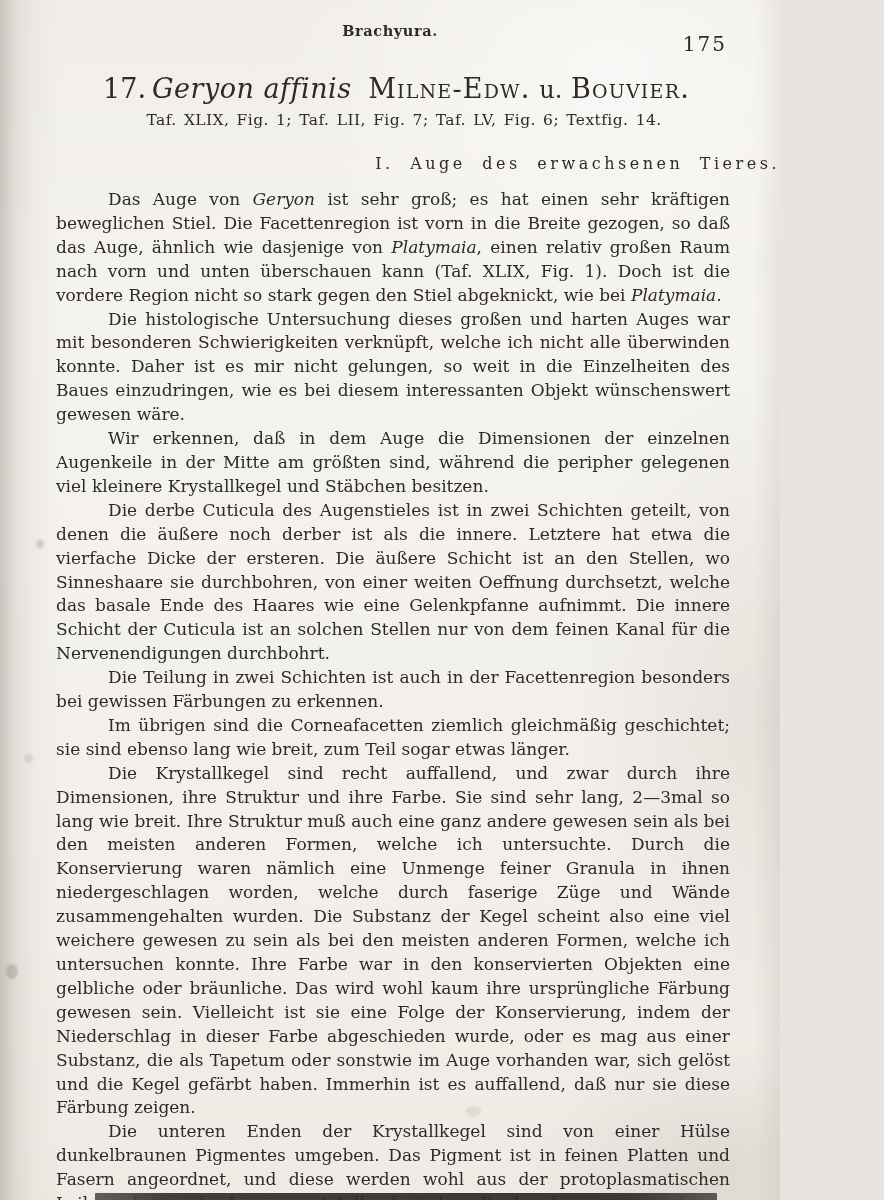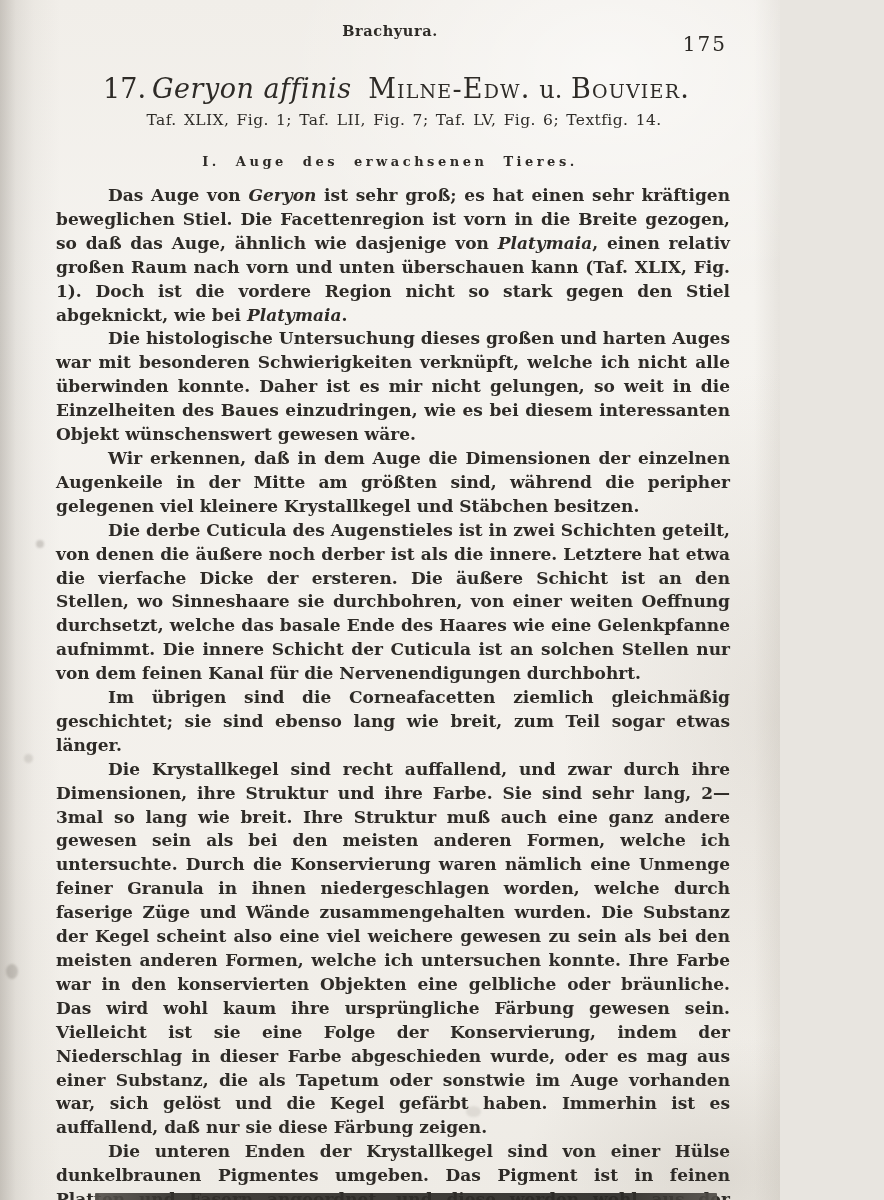--- a/index.html
+++ b/index.html
@@ -33,30 +33,30 @@
   }
   .t-num { margin-right:6px; }
   .t-species { font-style:italic; margin-right:8px; letter-spacing:.5px; }
   .t-auth { font-variant:small-caps; font-variant-caps:small-caps; letter-spacing:1.2px; }
   .t-conn { font-size:24px; }
   .figref {
     text-align:center; margin-top:7px;
     font-size:15.5px; letter-spacing:.4px; word-spacing:2px;padding-left:28px;
   }
   .section {
-    text-align:center; margin-top:25px;
-    font-size:13px; font-weight:bold;
+    text-align:right; margin-top:25px;
+    font-size:16px; font-weight:normal;
     letter-spacing:3.5px; word-spacing:8px;
   }
   .body {
     margin:15px 50px 0 56px;
     font-size:17px; line-height:23.9px;
     text-align:justify;
   }
-  .para { text-indent:52px;font-weight:bold; }
+  .para { text-indent:52px; }
   .para em { font-style:italic; }
   .speck {
     position:absolute; border-radius:50%;
     background:rgba(88,82,74,.45); filter:blur(1px);
   }
   .scan-edge-bar {
     position:absolute; left:95px; bottom:0; width:622px; height:7px;
     background:linear-gradient(90deg, #57534e, #33302c 12%, #2b2926 85%, #514d48);
     opacity:.92; border-radius:1px 1px 0 0;
   }
@@ -74,20 +74,21 @@
 
   <div class="figref">Taf. XLIX, Fig. 1; Taf. LII, Fig. 7; Taf. LV, Fig. 6; Textfig. 14.</div>
 
   <h2 class="section">I. Auge des erwachsenen Tieres.</h2>
 
   <div class="body">
       <p class="para"><span>Das Auge von </span><em>Geryon</em><span> ist sehr groß; es hat einen sehr kräftigen beweglichen Stiel.  Die Facettenregion ist vorn in die Breite gezogen, so daß das Auge, ähnlich wie dasjenige von </span><em>Platymaia</em><span>, einen relativ großen Raum nach vorn und unten überschauen kann (Taf. XLIX, Fig. 1).  Doch ist die vordere Region nicht so stark gegen den Stiel abgeknickt, wie bei </span><em>Platymaia</em><span>.</span></p>
       <p class="para"><span>Die histologische Untersuchung dieses großen und harten Auges war mit besonderen Schwierigkeiten verknüpft, welche ich nicht alle überwinden konnte.  Daher ist es mir nicht gelungen, so weit in die Einzelheiten des Baues einzudringen, wie es bei diesem interessanten Objekt wünschenswert gewesen wäre.</span></p>
       <p class="para"><span>Wir erkennen, daß in dem Auge die Dimensionen der einzelnen Augenkeile in der Mitte am größten sind, während die peripher gelegenen viel kleinere Krystallkegel und Stäbchen besitzen.</span></p>
       <p class="para"><span>Die derbe Cuticula des Augenstieles ist in zwei Schichten geteilt, von denen die äußere noch derber ist als die innere.  Letztere hat etwa die vierfache Dicke der ersteren.  Die äußere Schicht ist an den Stellen, wo Sinneshaare sie durchbohren, von einer weiten Oeffnung durchsetzt, welche das basale Ende des Haares wie eine Gelenkpfanne aufnimmt.  Die innere Schicht der Cuticula ist an solchen Stellen nur von dem feinen Kanal für die Nervenendigungen durchbohrt.</span></p>
+      <p class="para"><span>Die Teilung in zwei Schichten ist auch in der Facettenregion besonders bei gewissen Färbungen zu erkennen.</span></p>
       <p class="para"><span>Im übrigen sind die Corneafacetten ziemlich gleichmäßig geschichtet; sie sind ebenso lang wie breit, zum Teil sogar etwas länger.</span></p>
       <p class="para"><span>Die Krystallkegel sind recht auffallend, und zwar durch ihre Dimensionen, ihre Struktur und ihre Farbe.  Sie sind sehr lang, 2—3mal so lang wie breit.  Ihre Struktur muß auch eine ganz andere gewesen sein als bei den meisten anderen Formen, welche ich untersuchte.  Durch die Konservierung waren nämlich eine Unmenge feiner Granula in ihnen niedergeschlagen worden, welche durch faserige Züge und Wände zusammengehalten wurden.  Die Substanz der Kegel scheint also eine viel weichere gewesen zu sein als bei den meisten anderen Formen, welche ich untersuchen konnte.  Ihre Farbe war in den konservierten Objekten eine gelbliche oder bräunliche.  Das wird wohl kaum ihre ursprüngliche Färbung gewesen sein.  Vielleicht ist sie eine Folge der Konservierung, indem der Niederschlag in dieser Farbe abgeschieden wurde, oder es mag aus einer Substanz, die als Tapetum oder sonstwie im Auge vorhanden war, sich gelöst und die Kegel gefärbt haben.  Immerhin ist es auffallend, daß nur sie diese Färbung zeigen.</span></p>
       <p class="para"><span>Die unteren Enden der Krystallkegel sind von einer Hülse dunkelbraunen Pigmentes umgeben.  Das Pigment ist in feinen Platten und Fasern angeordnet, und diese werden wohl aus der protoplasmatischen Leibessubstanz der Irispigmentstellen bestehen.  Doch gelang es mir nicht,</span></p>
     </div>
 
   <div class="speck" style="left:36px; top:540px; width:8px; height:8px; opacity:.5;"></div>
   <div class="speck" style="left:6px;  top:964px; width:12px; height:15px; opacity:.5;"></div>
   <div class="speck" style="left:24px; top:754px; width:9px; height:9px; opacity:.32;"></div>
   <div class="speck" style="left:836px; top:710px; width:5px; height:8px; opacity:.5;"></div>
   <div class="speck" style="left:466px; top:1106px; width:15px; height:11px; opacity:.25;"></div>

